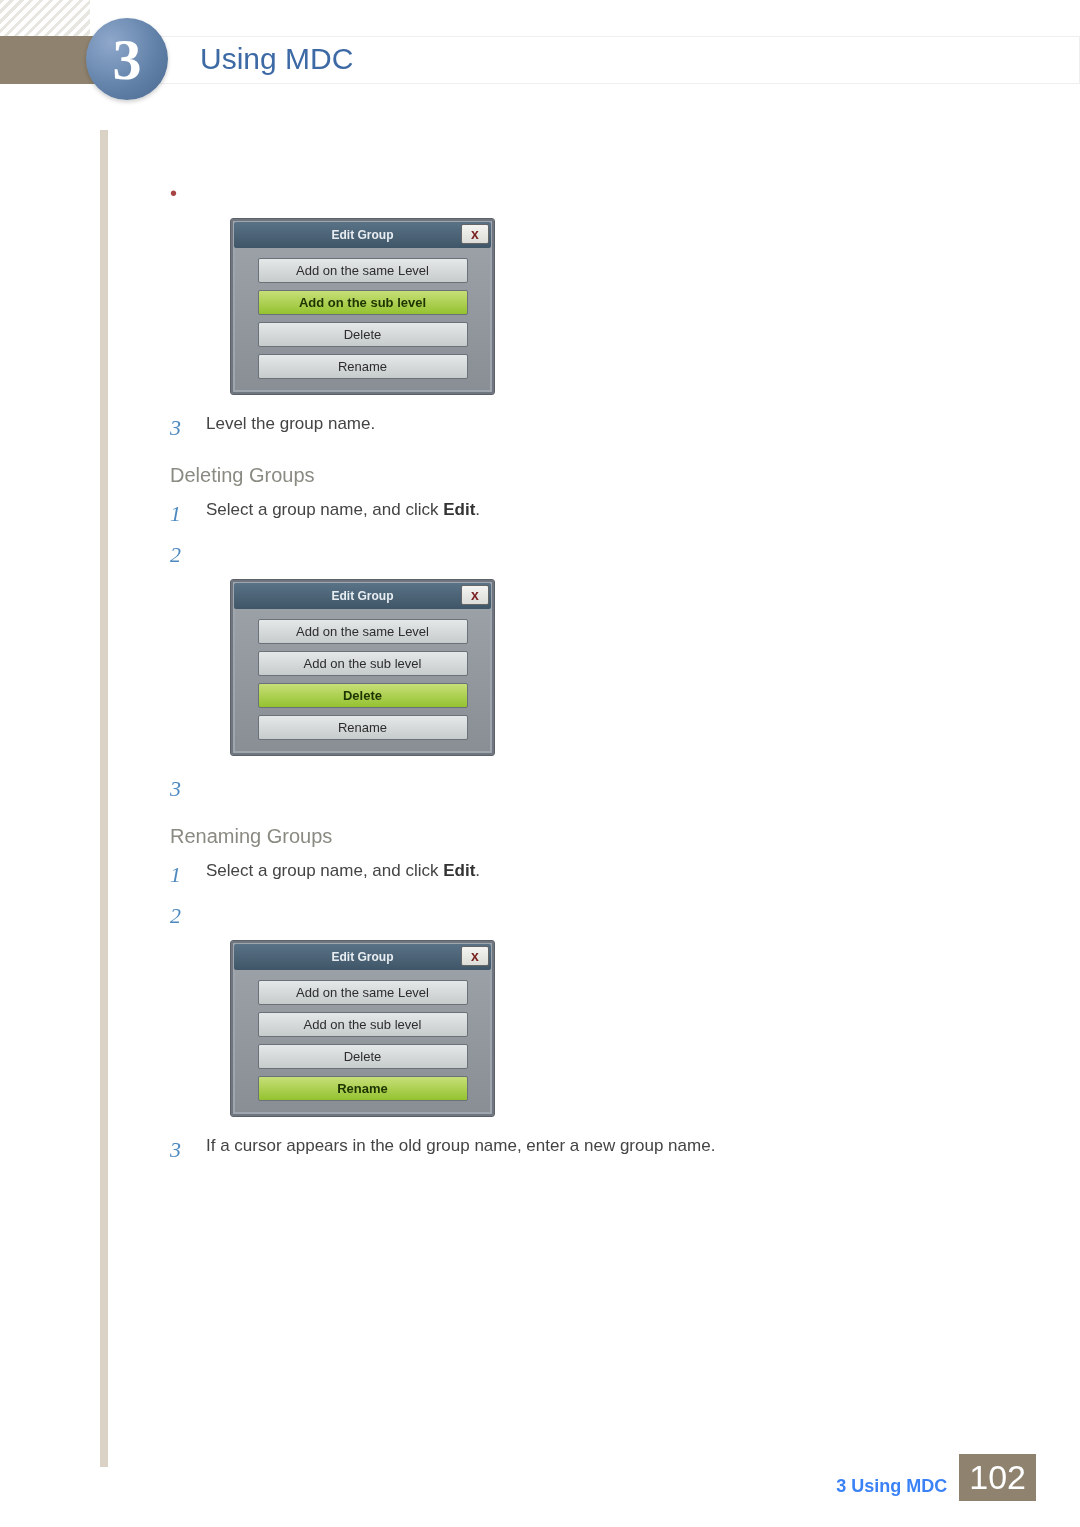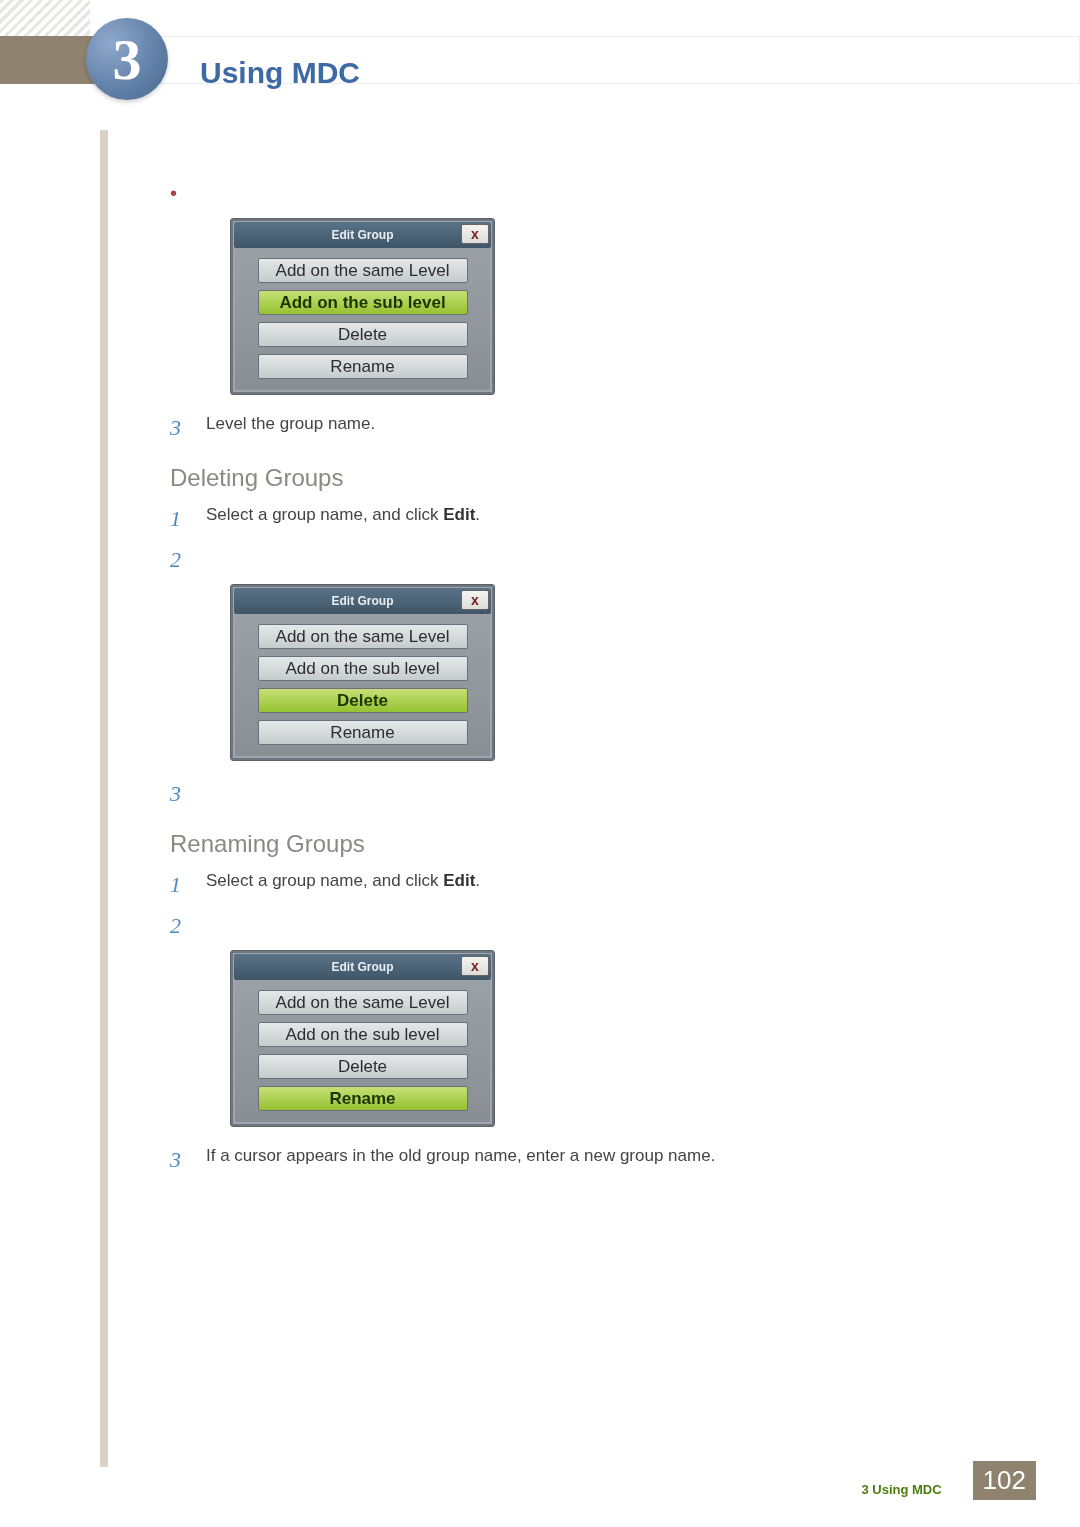--- a/index.html
+++ b/index.html
@@ -51,26 +51,26 @@
       box-shadow: 0 2px 4px rgba(0,0,0,0.2);
     }
     .chapter-badge span {
       color: #fff;
       font-size: 58px;
       font-weight: bold;
       font-family: Georgia, serif;
     }
     .page-title {
       position: absolute;
-      top: 56px;
+      top: 42px;
       left: 200px;
       z-index: 4;
       font-size: 30px;
       color: #3d6aa5;
-      font-weight: bold;
+      font-weight: normal;
     }
     .side-stripe {
       position: absolute;
       top: 130px;
       left: 100px;
       width: 8px;
       bottom: 60px;
       background: #d9d2c5;
       z-index: 1;
     }
@@ -105,21 +105,21 @@
     .step-num {
       color: #4d89bf;
       font-style: italic;
       font-family: Georgia, 'Times New Roman', serif;
       font-size: 22px;
       width: 22px;
       flex-shrink: 0;
     }
     .subhead {
       color: #8a8a82;
-      font-size: 24px;
+      font-size: 20px;
       margin: 20px 0 10px 0;
     }
     b { font-weight: bold; color: #333; }
 
     
     .dialog {
       width: 265px;
       margin: 4px 0 16px 60px;
       background: linear-gradient(#9ea4aa, #888e94);
       border: 1px solid #5c6168;
@@ -159,21 +159,21 @@
       font-size: 14px;
       cursor: pointer;
     }
     .dialog-btn {
       display: block;
       margin: 7px auto;
       width: 210px;
       height: 25px;
       border: 1px solid #6b7178;
       border-radius: 2px;
-      font-size: 17px;
+      font-size: 13px;
       color: #2d2d2d;
       cursor: pointer;
     }
     .btn-normal {
       background: linear-gradient(#e5e8e8, #c6cbcc);
     }
     .btn-highlight {
       background: linear-gradient(#c7df77, #94c230);
       font-weight: bold;
       color: #1e3400;
@@ -181,33 +181,32 @@
 
     .footer {
       position: absolute;
       bottom: 22px;
       right: 44px;
       display: flex;
       align-items: center;
       gap: 0;
     }
     .footer-label {
-      color: #4d7c0f;
-      font-weight: bold;
-      font-size: 13px;
+      color: #3b82f6;
+      font-weight: bold;
+      font-size: 18px;
       padding: 8px 12px;
       margin-top: 19px;
     }
     .footer-page {
       background: #8f826e;
       color: #fff;
-      font-size: 26px;
+      font-size: 34px;
       padding: 4px 10px;
       font-weight: normal;
-      margin-left: 19px;
     }
   </style>
 </head>
 <body>
 
 <div class="top-hatch"></div>
 <div class="header-bar"></div>
 <div class="header-bar-white"></div>
 <div class="chapter-badge">
   <span>3</span>

